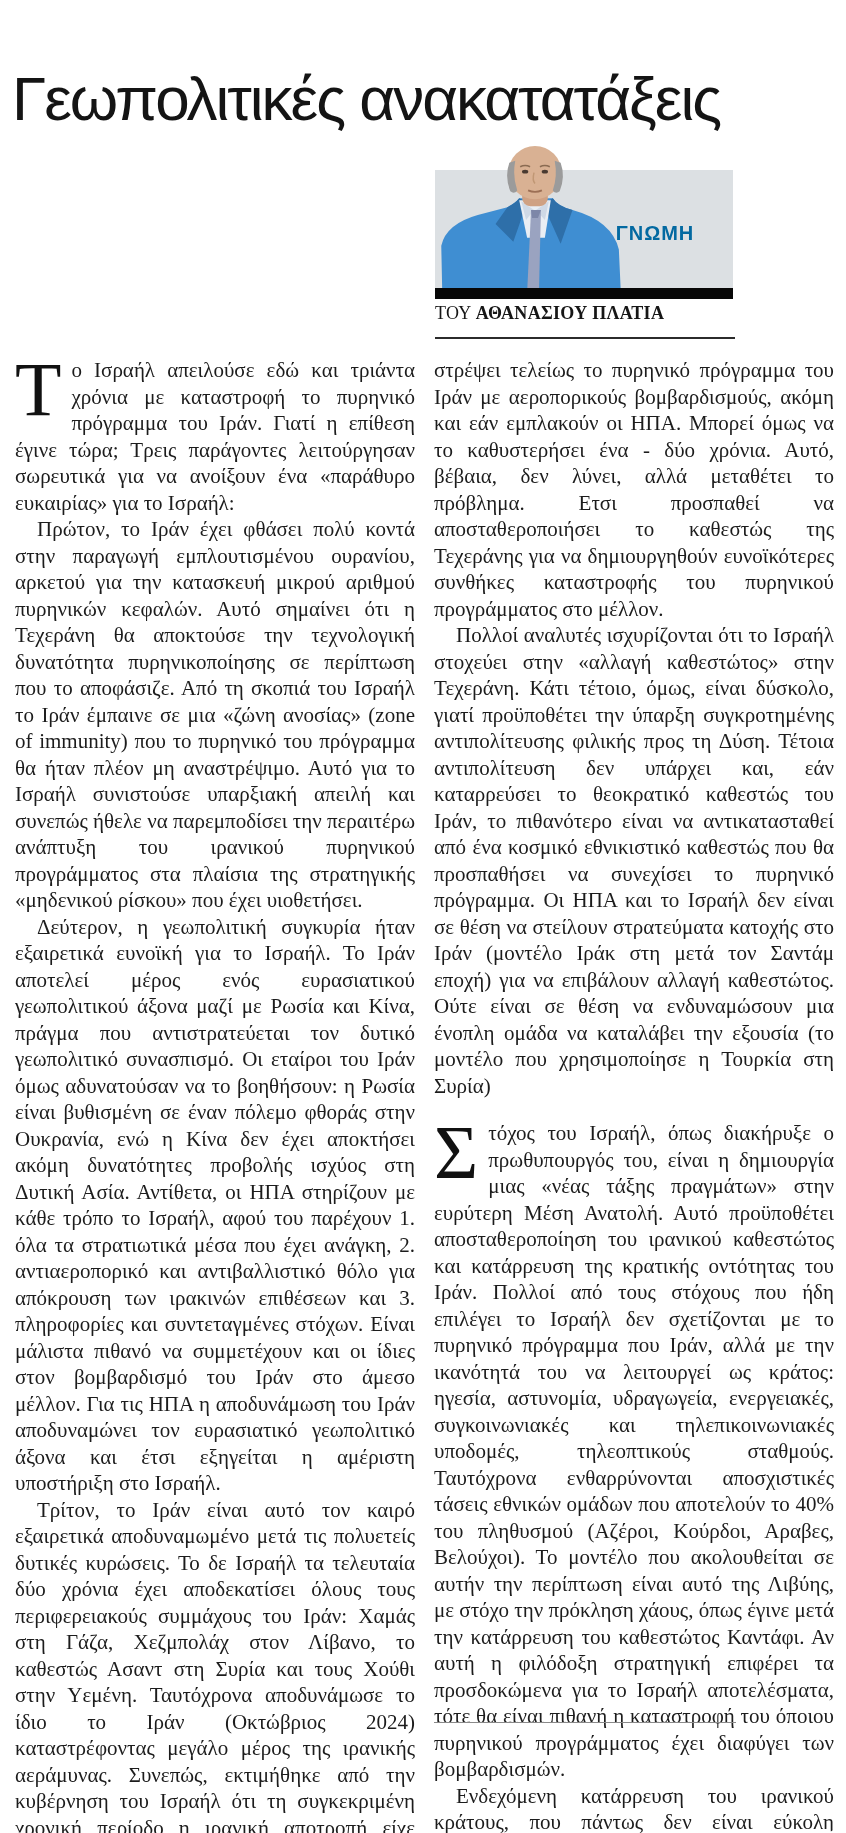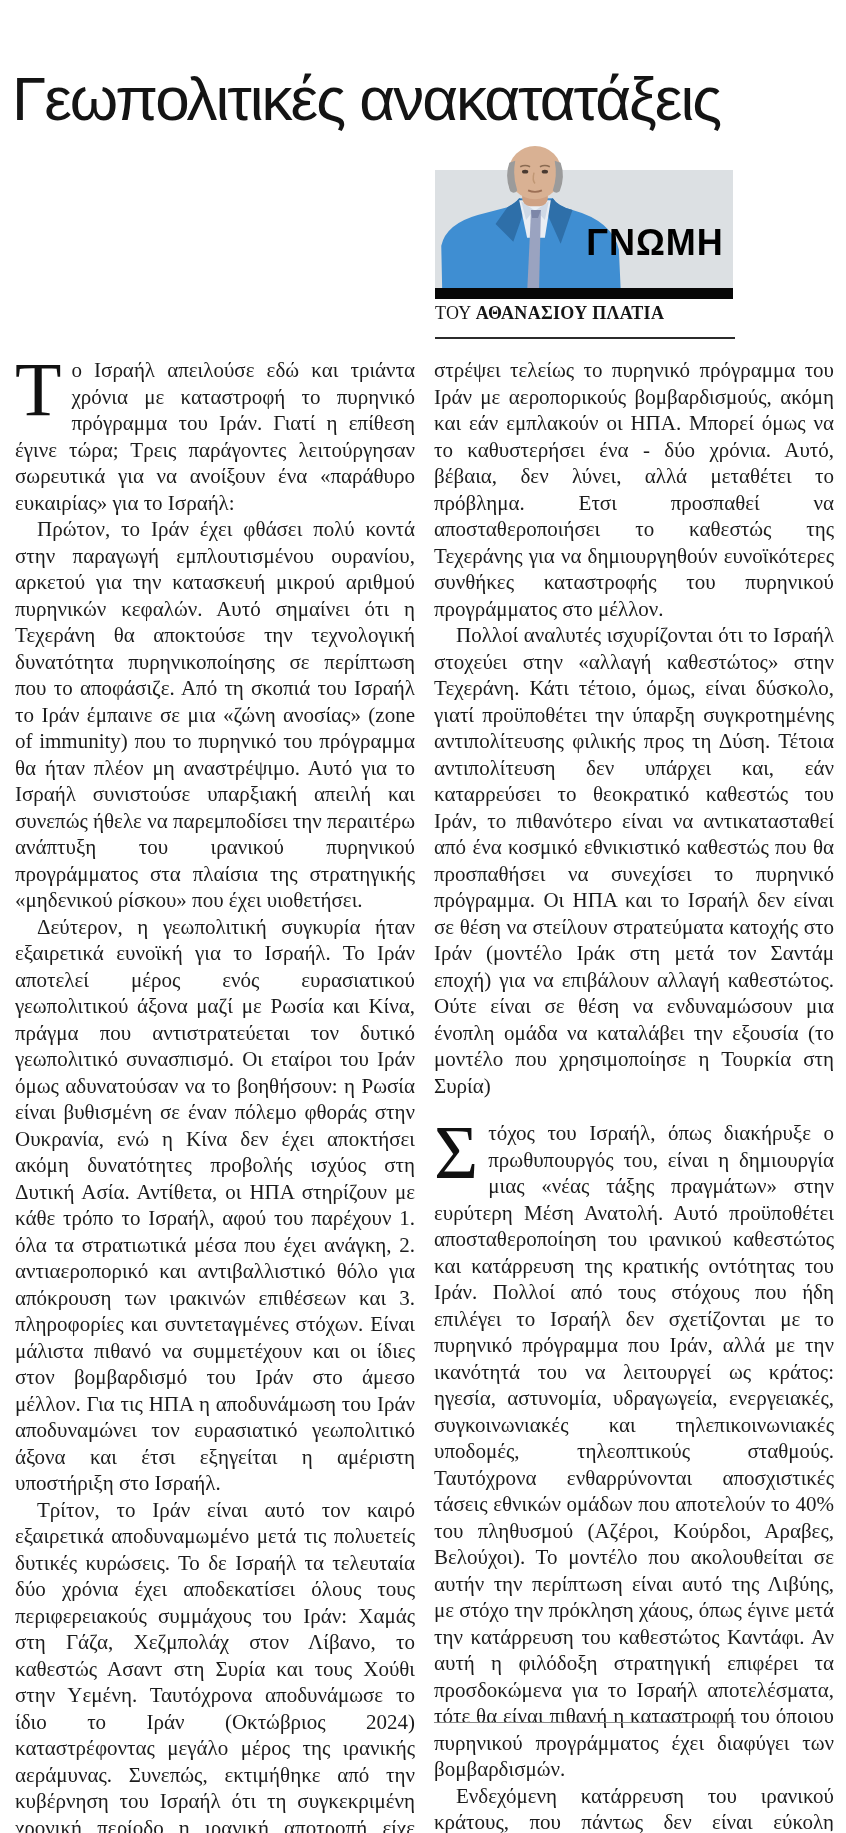--- a/index.html
+++ b/index.html
@@ -9,21 +9,21 @@
   
   .headline{position:absolute;left:12px;top:24px;width:820px;
             font-family:"Liberation Sans", sans-serif;font-weight:300;
             font-size:62px;line-height:1.05;letter-spacing:-2px;color:#141414;}
 
   
   .photo-bg{position:absolute;left:435px;top:170px;width:298px;height:118px;background:#dce0e3;}
   .portrait{position:absolute;left:435px;top:145px;width:200px;height:148px;}
   .opinion-label{position:absolute;left:585px;top:222px;width:140px;text-align:center;
                  font-family:"Liberation Sans", sans-serif;font-weight:bold;
-                 font-size:36px;letter-spacing:1px;color:#000000;}
+                 font-size:20px;letter-spacing:1px;color:#0369a1;}
   .photo-bar{position:absolute;left:435px;top:288px;width:298px;height:11px;background:#070707;}
 
   
   .byline{position:absolute;left:435px;top:303px;width:300px;
           font-family:"Liberation Serif", serif;font-size:18px;color:#161616;
           letter-spacing:0.3px;white-space:nowrap;}
   .byline b{font-weight:bold;}
   .byline-rule{position:absolute;left:435px;top:337px;width:300px;height:2px;background:#2b2b2b;}
 
   

